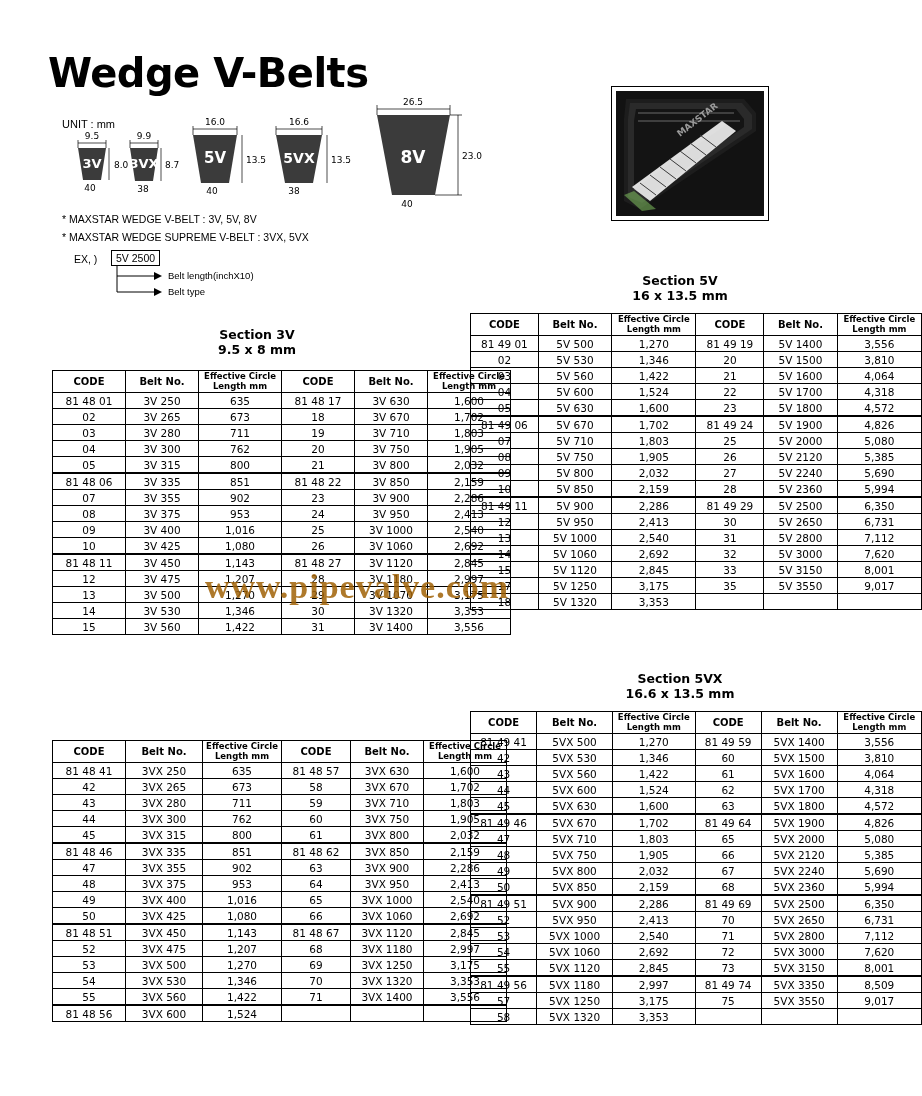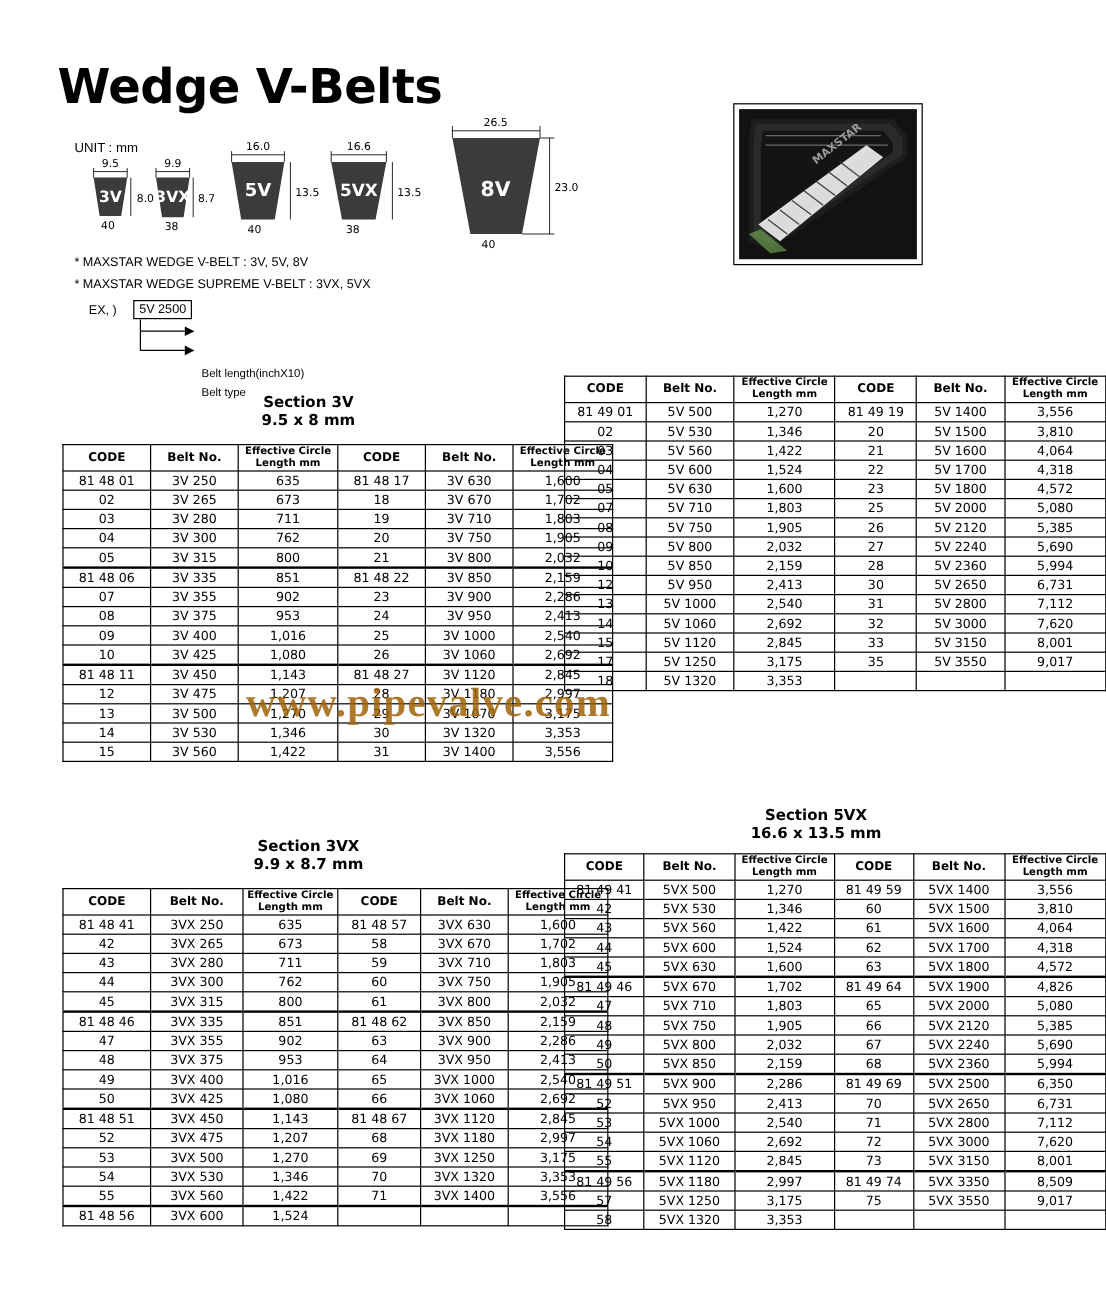--- a/index.html
+++ b/index.html
@@ -24,21 +24,21 @@
   }
 
   .bullet{
     position:absolute;font-size:10.5px;
   }
   .exline{position:absolute;font-size:10.5px;}
   .exbox{
     position:absolute;border:1px solid #000;
     font-size:10.5px;padding:1px 4px;
   }
-  .legtxt{position:absolute;font-size:9.5px;margin-top:36px;}
+  .legtxt{position:absolute;font-size:9.5px;}
 
   
   .photo{
     position:absolute;left:611px;top:86px;width:156px;height:133px;
     border:1px solid #000;background:#fff;
   }
   .photo-inner{position:absolute;left:4px;top:4px;width:148px;height:125px;background:#111;overflow:hidden;}
 
   
   .sec-head{
@@ -183,25 +183,25 @@
         <polygon points="8,104 26,120 40,118 18,100" fill="#7fbf5f" opacity="0.55"></polygon>
       </svg>
     </div>
   </div>
 
   <div class="sec-head" style="left:52px;top:327px;width:410px;">
     <span>Section 3V</span><br>
     <span>9.5 x 8 mm</span>
   </div>
 
-  <div class="sec-head" style="left:52px;top:697px;width:410px;">
-    <span>Section 3VX</span><br>
-    <span>9.9 x 8.7 mm</span>
+
+  <div class="sec-head" style="left:470px;top:273px;width:420px;">
+    <span>Section 5V</span><br>
+    <span>16 x 13.5 mm</span>
   </div>
-
 
   <div class="sec-head" style="left:470px;top:671px;width:420px;">
     <span>Section 5VX</span><br>
     <span>16.6 x 13.5 mm</span>
   </div>
 
   <table class="belt" id="tbl-3v" style="left:52px;  top:370px;">
       <tbody>
         <tr>
           <th class="hdr" style="width:66px">CODE</th>
@@ -516,20 +516,28 @@
           <td class="len">4,318</td>
         </tr>
         <tr>
           <td class="code">05</td>
           <td class="beltno">5V 630</td>
           <td class="len">1,600</td>
           <td class="code">23</td>
           <td class="beltno">5V 1800</td>
           <td class="len">4,572</td>
         </tr>
+        <tr class="grp">
+          <td class="code">81 49 06</td>
+          <td class="beltno">5V 670</td>
+          <td class="len">1,702</td>
+          <td class="code">81 49 24</td>
+          <td class="beltno">5V 1900</td>
+          <td class="len">4,826</td>
+        </tr>
         <tr>
           <td class="code">07</td>
           <td class="beltno">5V 710</td>
           <td class="len">1,803</td>
           <td class="code">25</td>
           <td class="beltno">5V 2000</td>
           <td class="len">5,080</td>
         </tr>
         <tr>
           <td class="code">08</td>
@@ -548,20 +556,28 @@
           <td class="len">5,690</td>
         </tr>
         <tr>
           <td class="code">10</td>
           <td class="beltno">5V 850</td>
           <td class="len">2,159</td>
           <td class="code">28</td>
           <td class="beltno">5V 2360</td>
           <td class="len">5,994</td>
         </tr>
+        <tr class="grp">
+          <td class="code">81 49 11</td>
+          <td class="beltno">5V 900</td>
+          <td class="len">2,286</td>
+          <td class="code">81 49 29</td>
+          <td class="beltno">5V 2500</td>
+          <td class="len">6,350</td>
+        </tr>
         <tr>
           <td class="code">12</td>
           <td class="beltno">5V 950</td>
           <td class="len">2,413</td>
           <td class="code">30</td>
           <td class="beltno">5V 2650</td>
           <td class="len">6,731</td>
         </tr>
         <tr>
           <td class="code">13</td>

